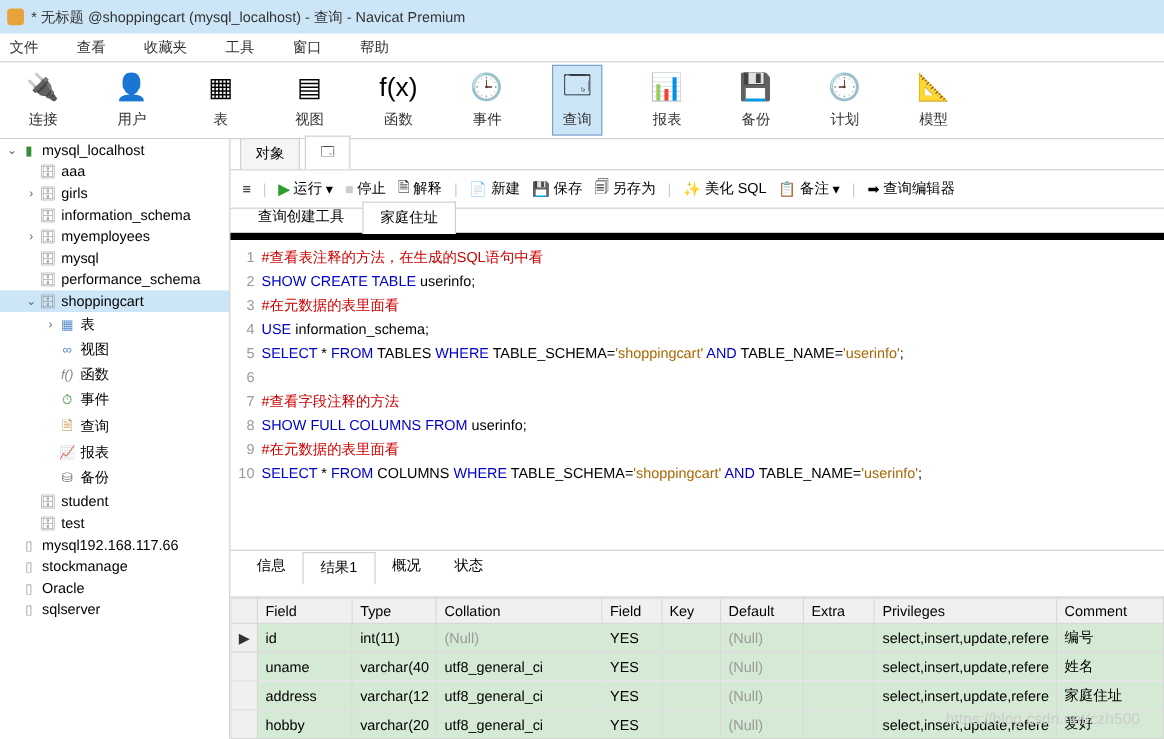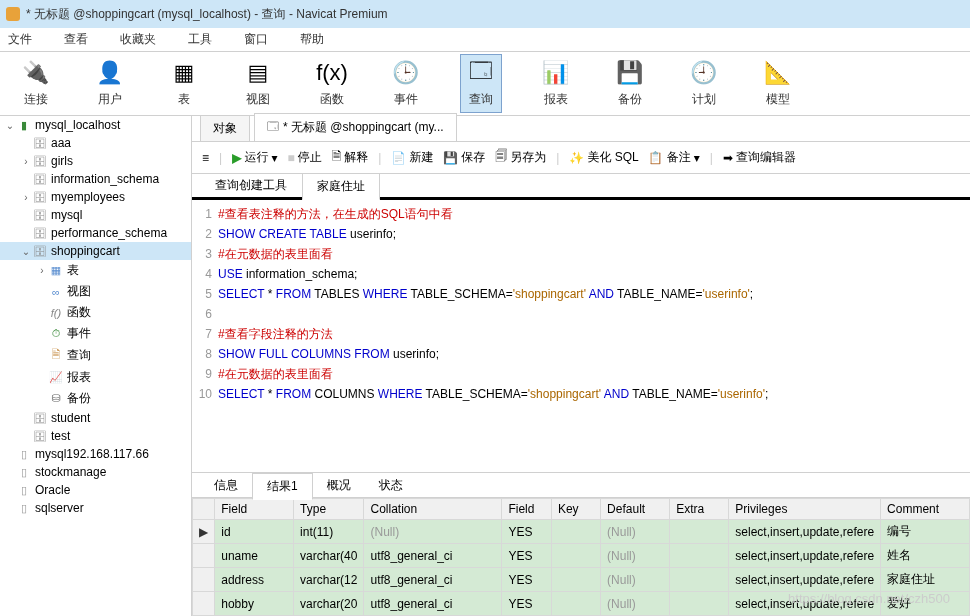--- a/index.html
+++ b/index.html
@@ -32,30 +32,30 @@
 .content{flex:1;display:flex;flex-direction:column}
 .tabbar{height:26px;display:flex;align-items:flex-end;border-bottom:1px solid #d0d0d0;padding-left:8px;gap:4px}
 .tab{padding:4px 12px;border:1px solid #d0d0d0;border-bottom:none;background:#f5f5f5;cursor:pointer;display:flex;align-items:center;gap:4px}
 .tab.active{background:#fff}
 .tab .ico{font-size:11px}
 .action-bar{height:32px;display:flex;align-items:center;padding:0 10px;gap:10px;border-bottom:1px solid #d0d0d0}
 .ab-sep{color:#ccc}
 .ab-btn{display:flex;align-items:center;gap:3px;cursor:pointer}
 .ab-btn .run{color:#2a9d2a;font-weight:bold}
 .ab-btn .stop{color:#ccc}
-.subtabbar{height:26px;display:flex;align-items:center;padding-left:8px;border-bottom:3px solid #000000}
+.subtabbar{height:26px;display:flex;align-items:flex-end;padding-left:8px;border-bottom:6px solid #000000}
 .subtab{padding:4px 14px;border:1px solid transparent;cursor:pointer}
 .subtab.active{border:1px solid #d0d0d0;border-bottom:1px solid #fff;background:#fff;position:relative;top:1px}
 .editor{flex:1;display:flex;font-family:Consolas,monospace;font-size:14px;overflow:auto;padding:4px 0}
 .gutter{width:26px;text-align:right;color:#999;padding-right:6px;line-height:20px}
 .code{flex:1;line-height:20px;white-space:pre}
 .k-blue{color:#0000cc}
 .k-red{color:#cc0000}
 .k-str{color:#aa6600}
-.result-tabs{height:26px;display:flex;align-items:center;padding-left:8px;border-top:1px solid #d0d0d0;border-bottom:1px solid #d0d0d0}
+.result-tabs{height:40px;display:flex;align-items:flex-start;padding-left:8px;border-top:1px solid #d0d0d0;border-bottom:1px solid #d0d0d0}
 .rtab{padding:4px 14px;cursor:pointer}
 .rtab.active{border:1px solid #d0d0d0;border-bottom:1px solid #fff;background:#fff;position:relative;top:1px}
 .grid{border-collapse:collapse;width:100%}
 .grid th,.grid td{border:1px solid #d8d8d8;padding:3px 6px;text-align:left;font-size:12px;height:20px;overflow:hidden;white-space:nowrap}
 .grid th{background:#f0f0f0;font-weight:normal}
 .grid td{background:#d4ead4}
 .grid td.null{color:#999}
 .rowptr{width:14px;text-align:center;background:#f0f0f0!important;color:#333}
 .watermark{position:absolute;right:20px;bottom:10px;color:#ccc;font-size:13px;pointer-events:none}
 </style>
@@ -231,21 +231,20 @@
         <span>sqlserver</span>
       </div>
     </div>
   <div class="content">
     <div class="tabbar" id="tabs">
         <div class="tab">
           <span>对象</span>
         </div>
         <div class="tab active">
           <span class="ico">🗔</span>
-          <span>* 无标题 @shoppingcart (my...</span>
         </div>
       </div>
     <div class="action-bar">
       <span class="ab-btn">≡</span>
       <span class="ab-sep">|</span>
       <span class="ab-btn"><span class="run">▶</span><span>运行</span> ▾</span>
       <span class="ab-btn">
           <span class="stop">■</span>
           <span>停止</span>
         </span>

